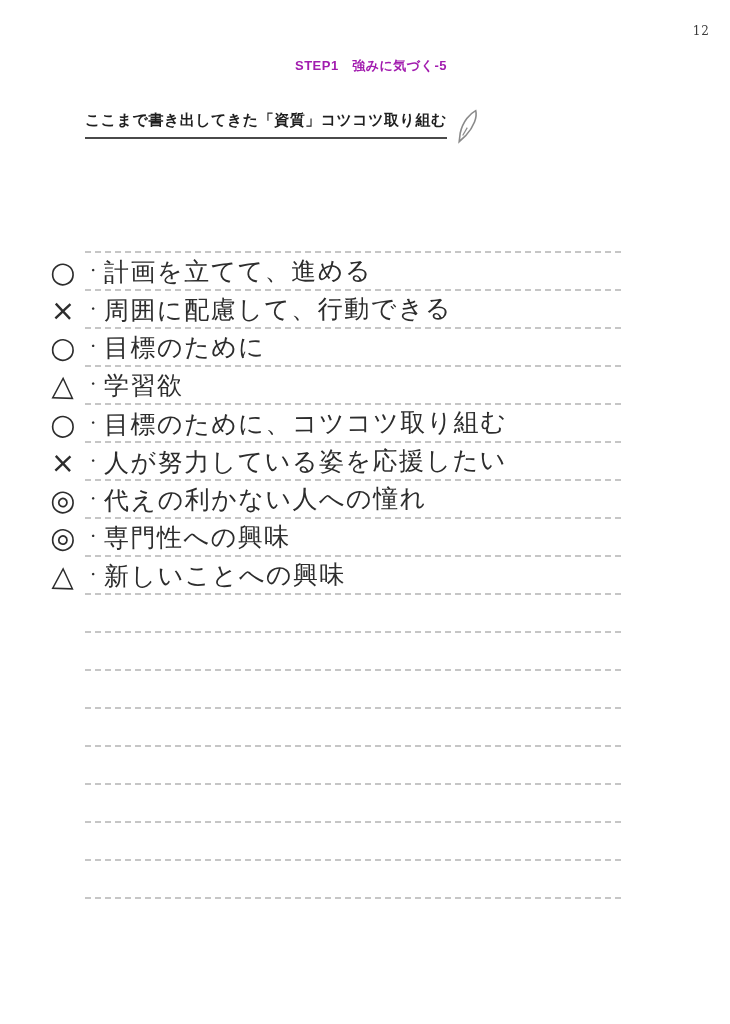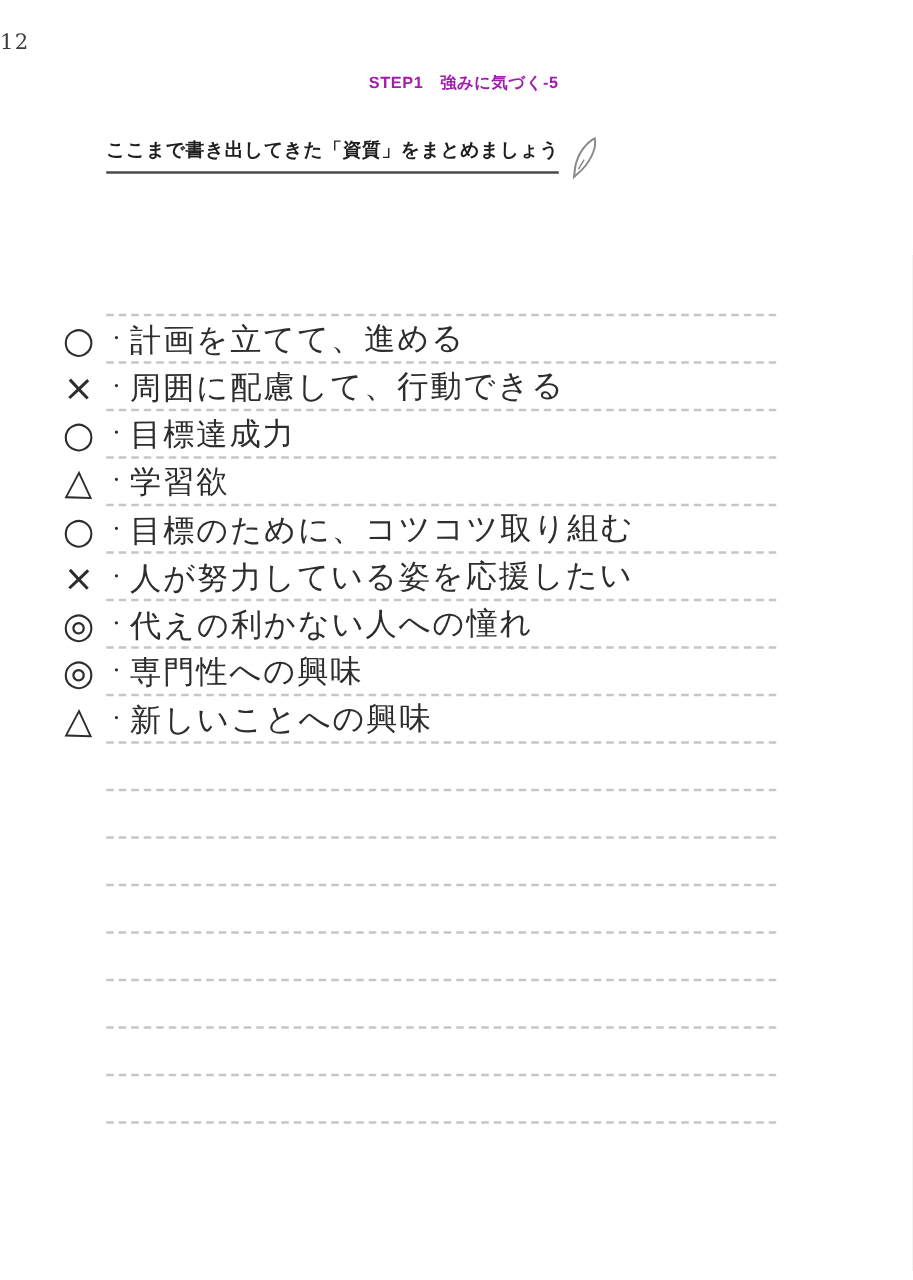--- a/index.html
+++ b/index.html
@@ -10,23 +10,23 @@
     margin: 0 auto;
     background: #ffffff;
     font-family: "Liberation Sans", "DejaVu Sans", sans-serif;
     overflow: hidden;
   }
   .page-number {
     position: absolute;
     top: 24px;
     left: 0;
     width: 710px;
-    text-align: left;
+    text-align: right;
     font-family: "DejaVu Serif", "Liberation Serif", serif;
-    font-size: 17px;
+    font-size: 12px;
     color: #3c3c3c;
     letter-spacing: 1px;
   }
   .step-header {
     position: absolute;
     top: 57px;
     left: 295px;
     font-size: 13px;
     color: #a21caf;
     letter-spacing: 0.5px;
@@ -107,21 +107,21 @@
 </head>
 <body>
 
 <div class="page">
 
   <div class="page-number">12</div>
 
   <div class="step-header">STEP1　強みに気づく-5</div>
 
   <div class="heading-row">
-    <h1 class="heading">ここまで書き出してきた「資質」をまとめましょう</h1>
+    <h1 class="heading">ここまで書き出してきた「資質」コツコツ取り組む</h1>
     <span class="pen">
       <svg width="30" height="42" viewBox="0 0 30 42">
         <g transform="rotate(24 15 21)">
           <path d="M15 2 C19 7 20 17 16 29 L12.5 37 L10 29 C7.5 17 11 7 15 2 Z" fill="#ffffff" stroke="#8a8a8a" stroke-width="1.6"></path>
           <line x1="13.2" y1="30" x2="14.2" y2="21" stroke="#8a8a8a" stroke-width="1.2"></line>
         </g>
       </svg>
     </span>
   </div>
 
@@ -154,21 +154,21 @@
           <span class="note-text">計画を立てて、進める</span>
         </div>
         <div class="note-row" style="top: 290px;">
           <span class="note-mark">×</span>
           <span class="note-bullet">・</span>
           <span class="note-text">周囲に配慮して、行動できる</span>
         </div>
         <div class="note-row" style="top: 328px;">
           <span class="note-mark">○</span>
           <span class="note-bullet">・</span>
-          <span class="note-text">目標達成力</span>
+          <span class="note-text">目標のために</span>
         </div>
         <div class="note-row" style="top: 366px;">
           <span class="note-mark">△</span>
           <span class="note-bullet">・</span>
           <span class="note-text">学習欲</span>
         </div>
         <div class="note-row" style="top: 404px;">
           <span class="note-mark">○</span>
           <span class="note-bullet">・</span>
           <span class="note-text">目標のために、コツコツ取り組む</span>

